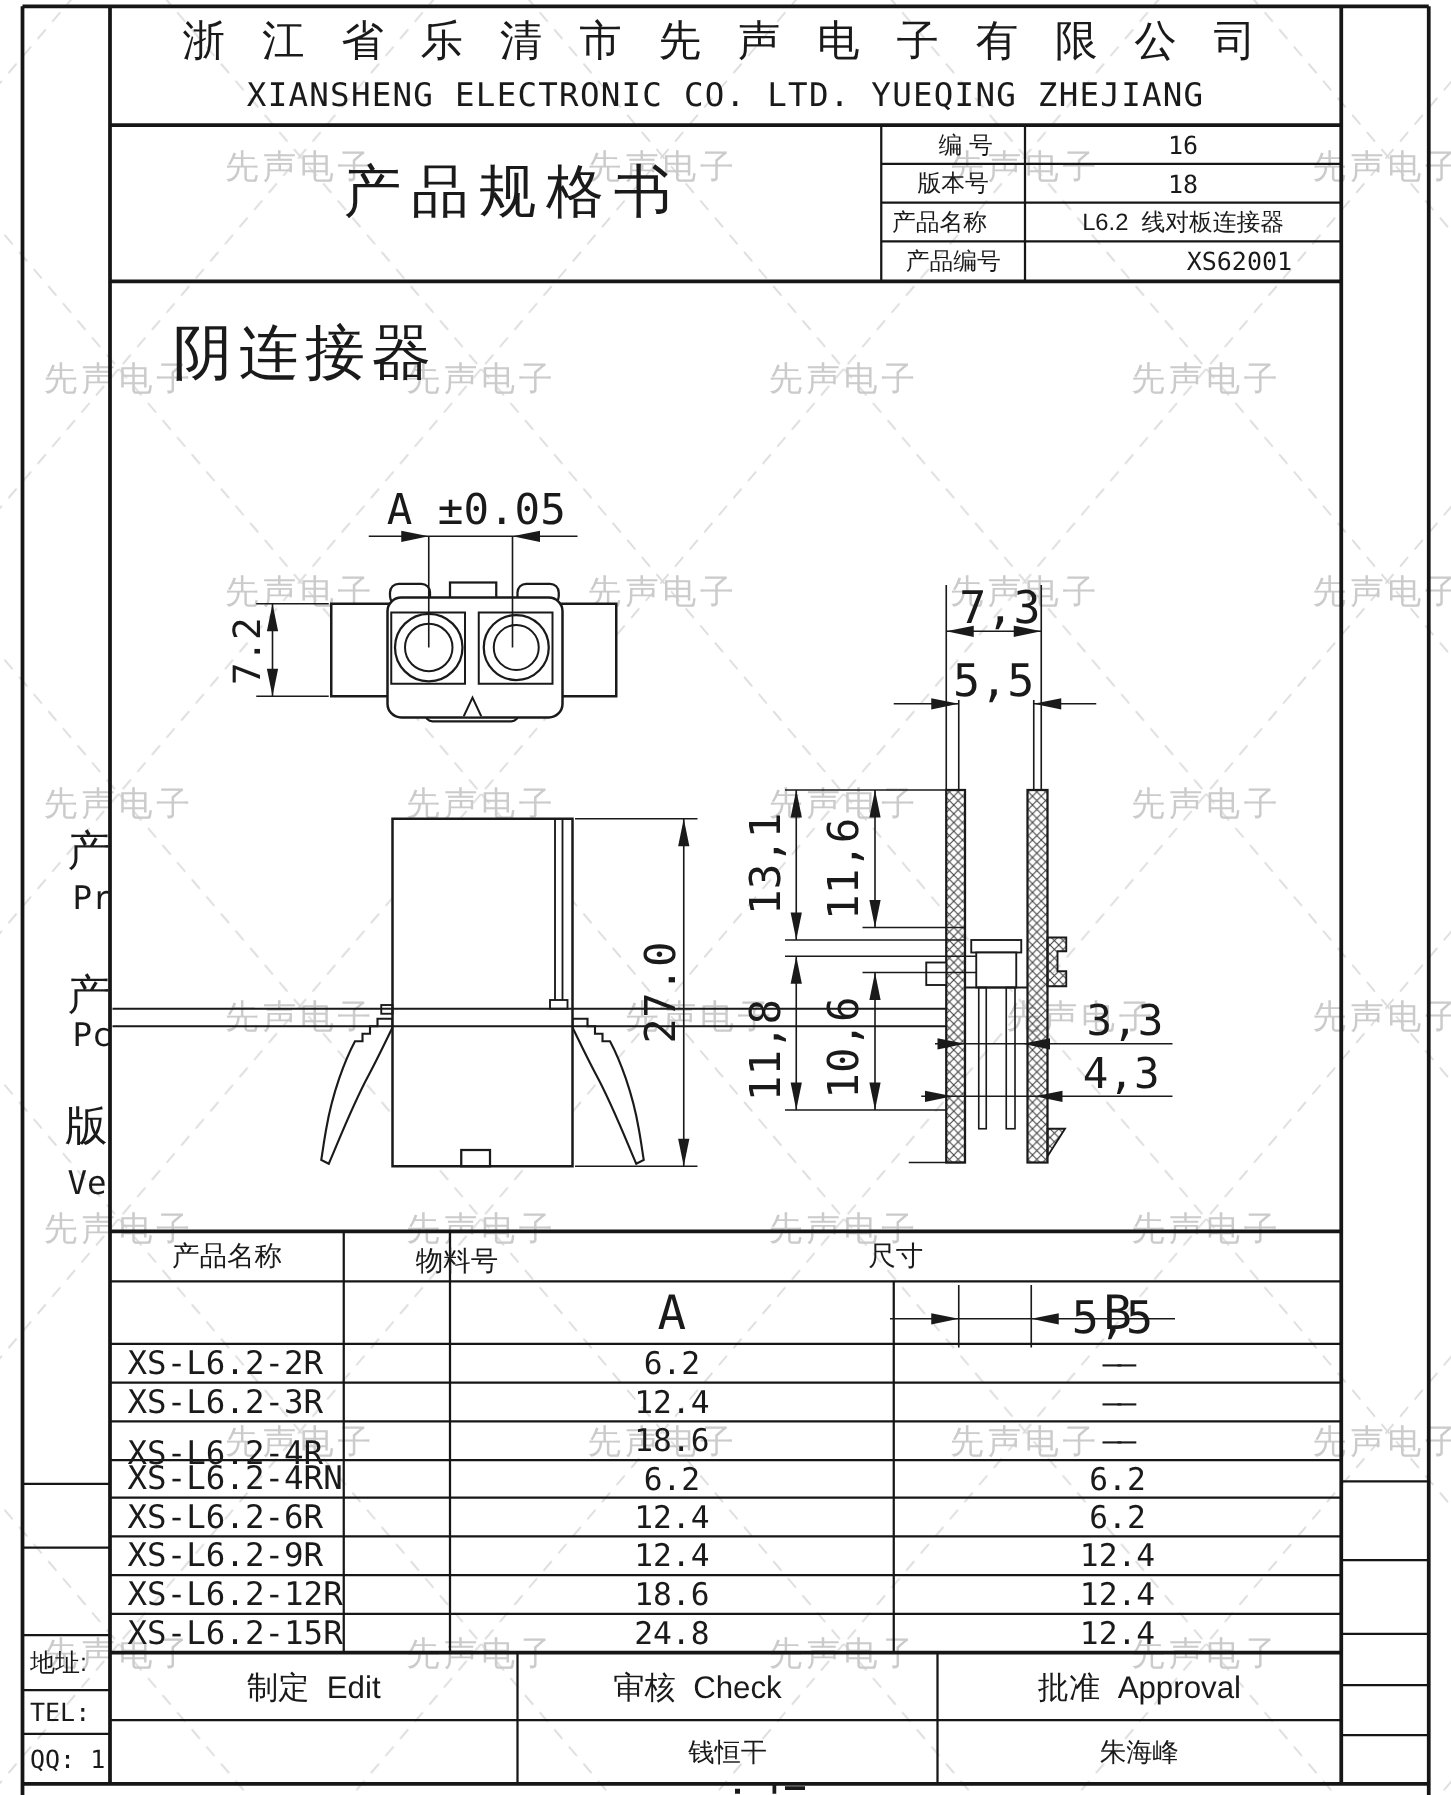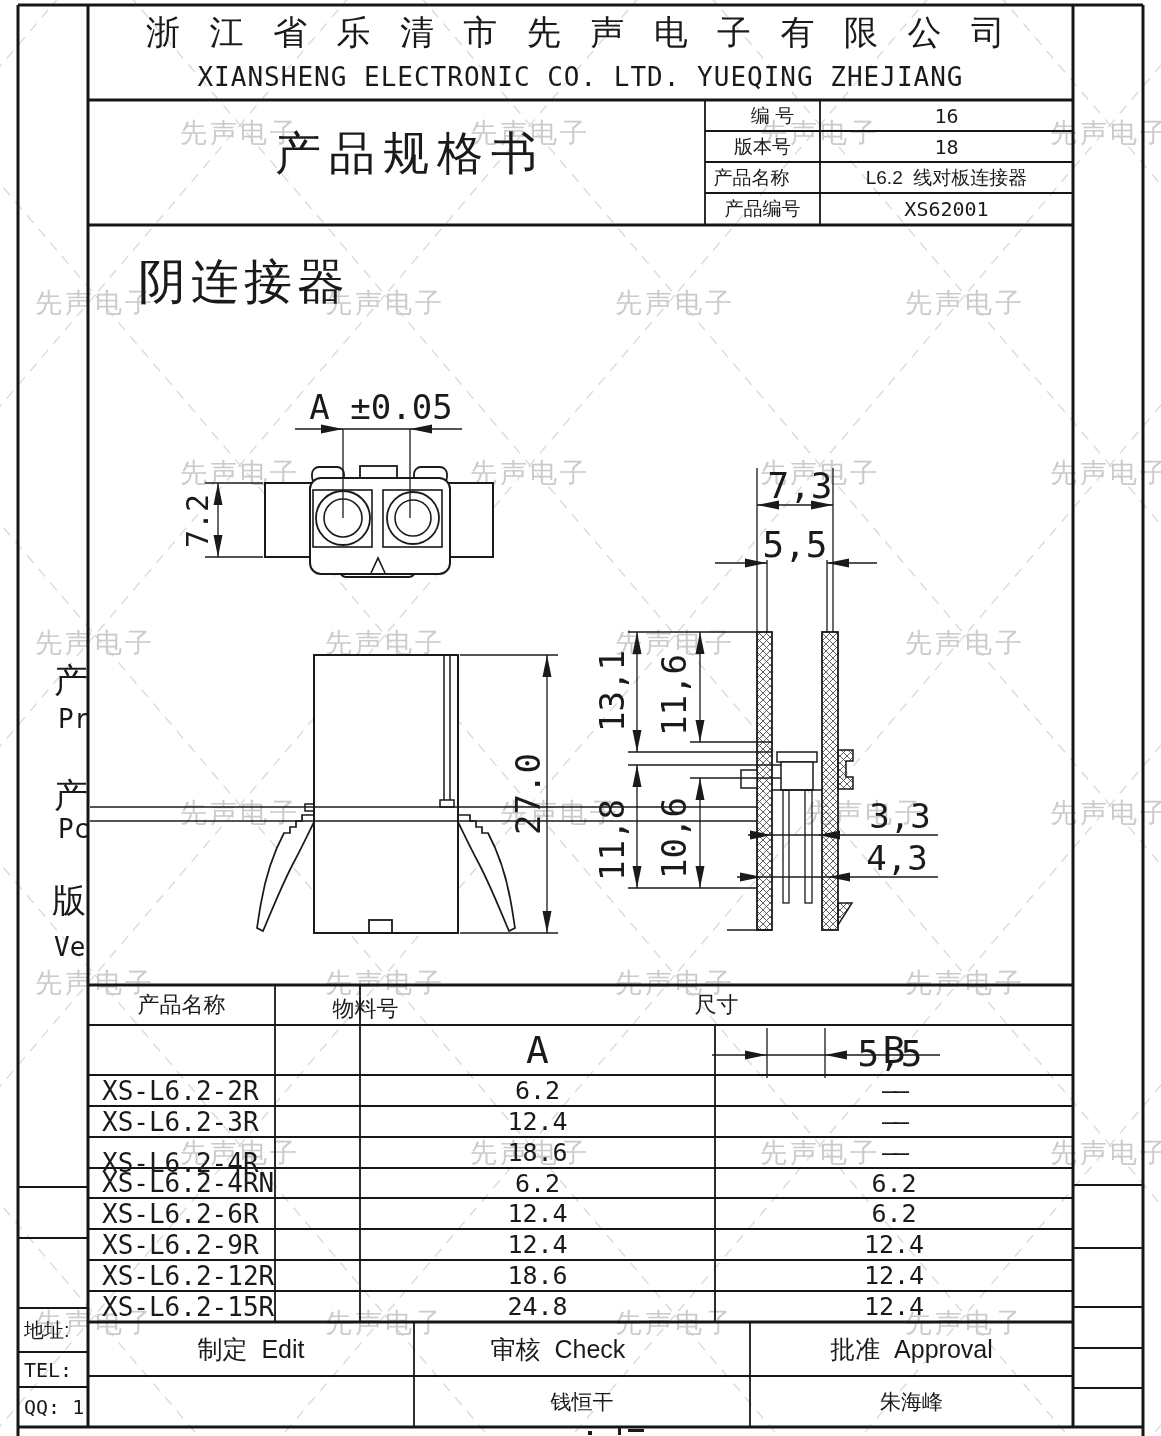--- a/index.html
+++ b/index.html
@@ -112,21 +112,21 @@
   <div class="txt c mono" style="left:88px;top:56px;width:985px;height:42px;font-size:26px;letter-spacing:1px;">XIANSHENG ELECTRONIC CO. LTD. YUEQING ZHEJIANG</div>
   <div class="txt c" style="left:100px;top:116px;width:620px;height:76px;font-size:46px;letter-spacing:8px;">产品规格书</div>
 
   <div class="txt c" style="left:705px;top:100px;width:135px;height:31px;font-size:19px;">编 号</div>
   <div class="txt c mono" style="left:820px;top:100px;width:253px;height:31px;font-size:20px;">16</div>
   <div class="txt c" style="left:705px;top:131px;width:115px;height:31px;font-size:19px;">版本号</div>
   <div class="txt c mono" style="left:820px;top:131px;width:253px;height:31px;font-size:20px;">18</div>
   <div class="txt c" style="left:705px;top:162px;width:93px;height:31px;font-size:19px;">产品名称</div>
   <div class="txt c" style="left:820px;top:162px;width:253px;height:31px;font-size:19px;">L6.2  线对板连接器</div>
   <div class="txt c" style="left:705px;top:193px;width:115px;height:32px;font-size:19px;">产品编号</div>
-  <div class="txt c mono" style="left:820px;top:193px;width:253px;height:32px;font-size:20px;">XS62001</div>
+  <div class="txt c mono" style="left:820px;top:193px;width:253px;height:32px;font-size:20px;padding-left:45px;">XS62001</div>
 
   <div class="txt" style="left:138px;top:250px;font-size:48px;letter-spacing:5px;">阴连接器</div>
 
   <div class="txt" style="left:54px;top:658px;font-size:34px;">产</div>
   <div class="txt mono" style="left:58px;top:704px;font-size:26px;">Pr</div>
   <div class="txt" style="left:54px;top:773px;font-size:34px;">产</div>
   <div class="txt mono" style="left:58px;top:814px;font-size:26px;">Pc</div>
   <div class="txt" style="left:52px;top:878px;font-size:34px;">版</div>
   <div class="txt mono" style="left:54px;top:932px;font-size:26px;">Ve</div>
 

